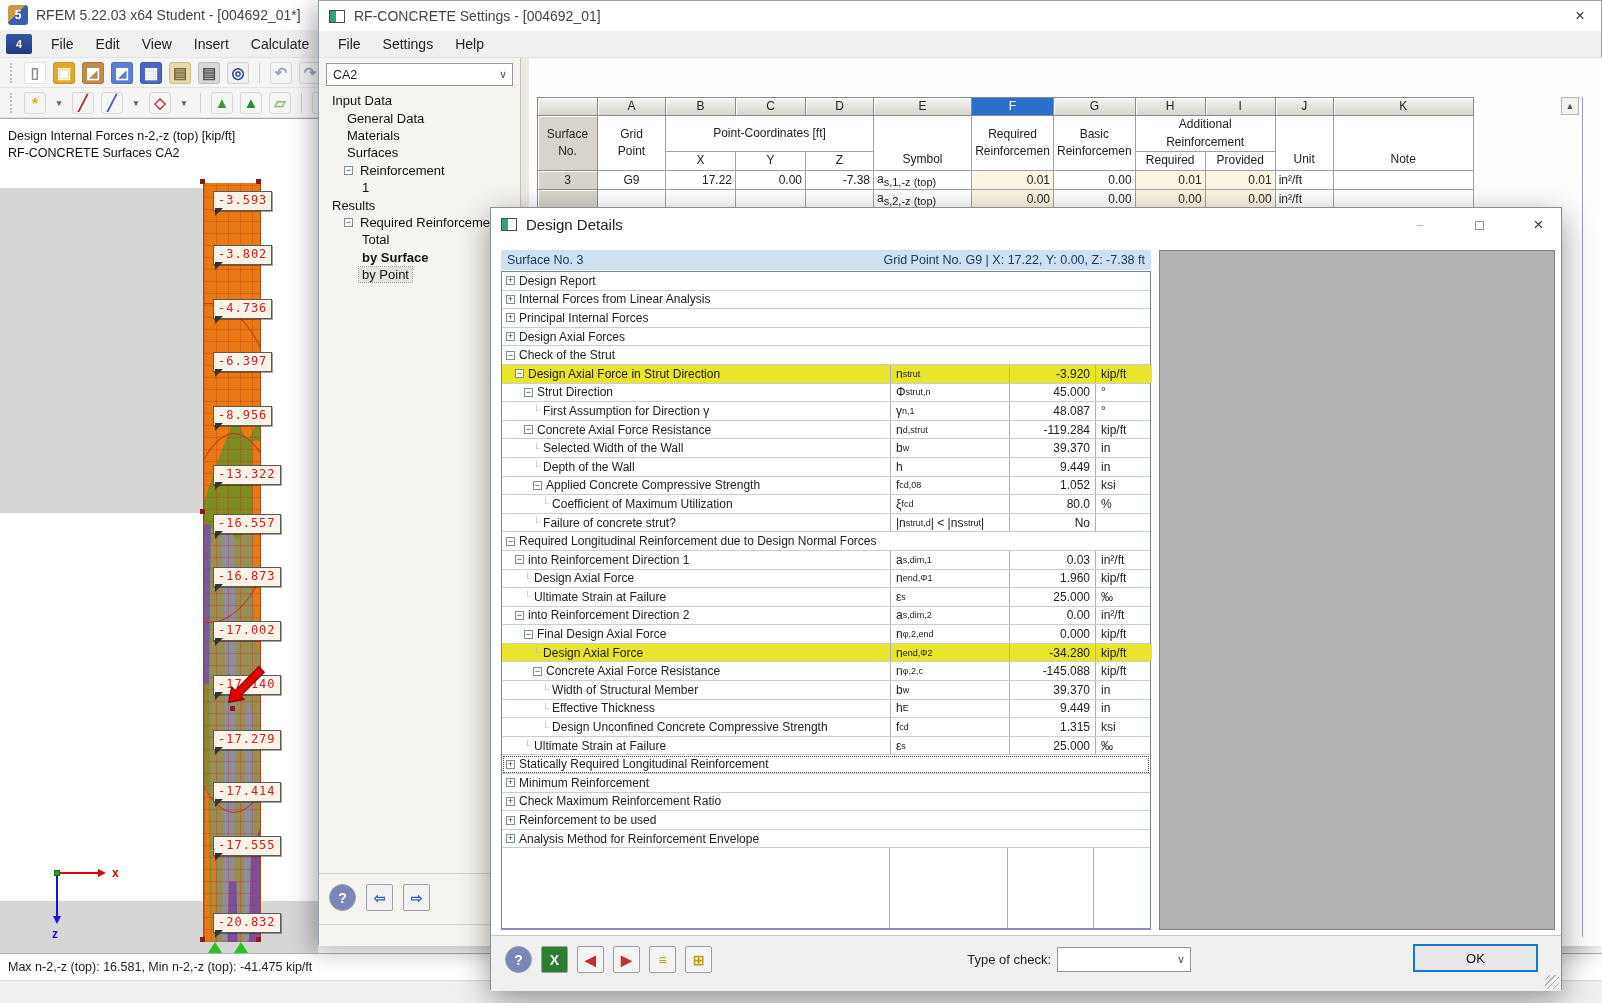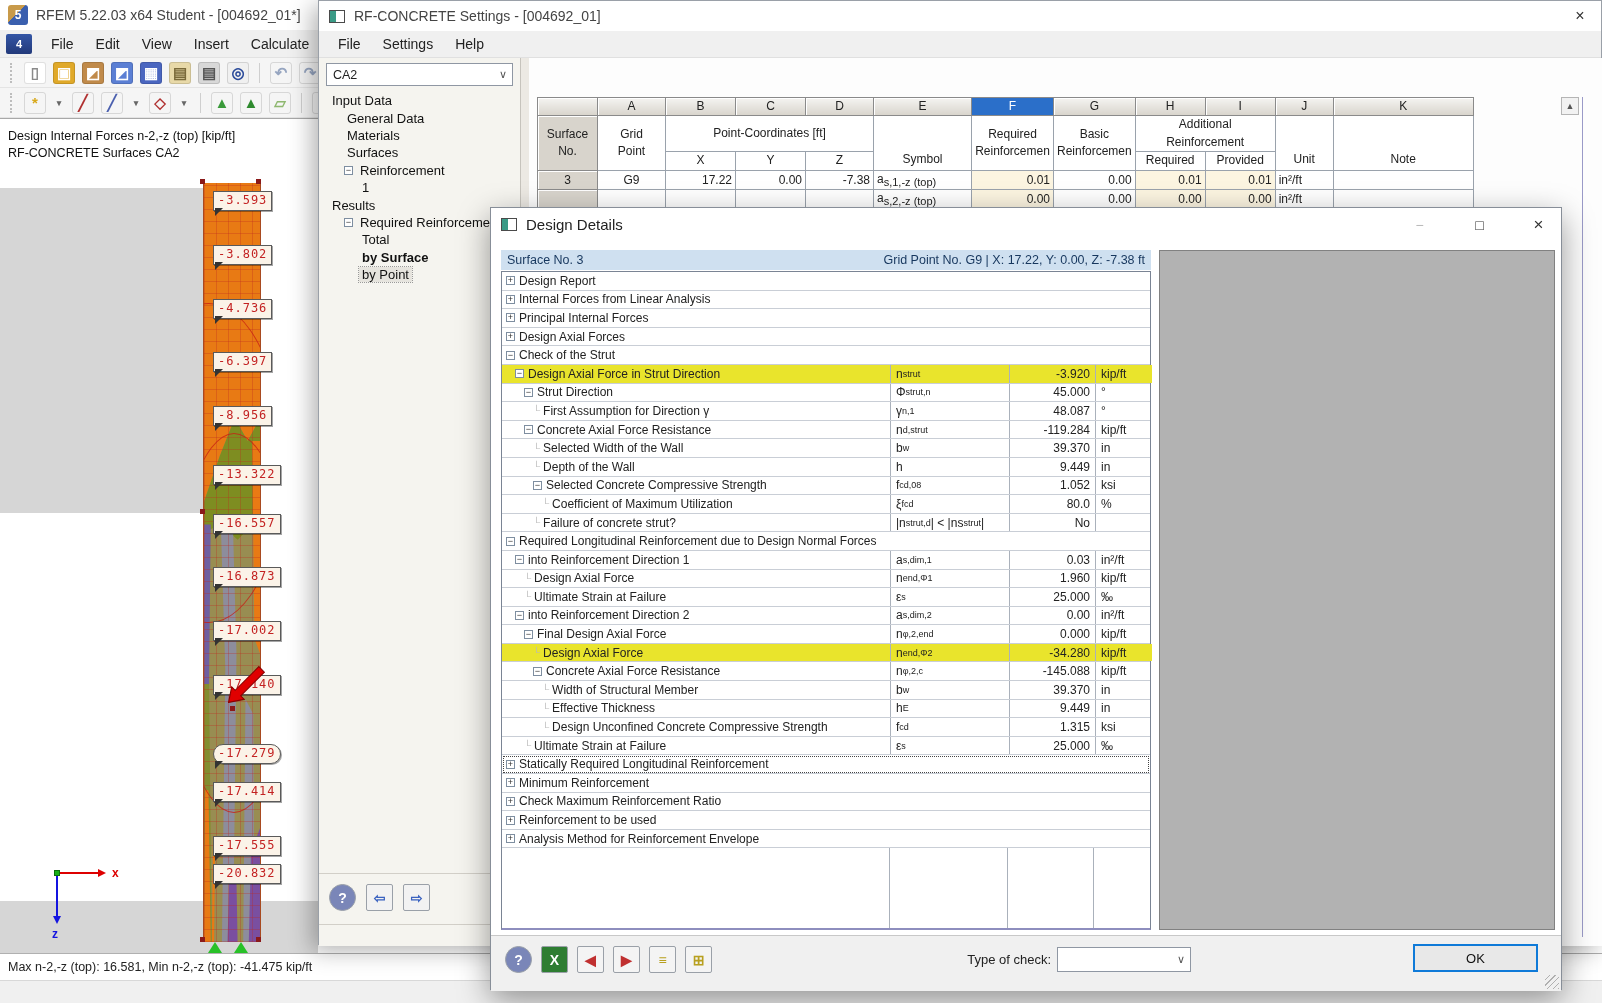--- a/index.html
+++ b/index.html
@@ -217,24 +217,24 @@
         <div class="vlabel" style="top: 72px;">-3.593</div>
         <div class="vlabel" style="top: 125.77px;">-3.802</div>
         <div class="vlabel" style="top: 179.54px;">-4.736</div>
         <div class="vlabel" style="top: 233.31px;">-6.397</div>
         <div class="vlabel" style="top: 287.08px;">-8.956</div>
         <div class="vlabel" style="top: 346px;">-13.322</div>
         <div class="vlabel" style="top: 394.62px;">-16.557</div>
         <div class="vlabel" style="top: 448.39px;">-16.873</div>
         <div class="vlabel" style="top: 502.16px;">-17.002</div>
         <div class="vlabel" style="top: 555.93px;">-17.140</div>
-        <div class="vlabel" style="top: 625px; border-radius: 10px;">-17.279</div>
+        <div class="vlabel" style="top: 611px;">-17.279</div>
         <div class="vlabel" style="top: 663.47px;">-17.414</div>
         <div class="vlabel" style="top: 717.24px;">-17.555</div>
-        <div class="vlabel" style="top: 745px;">-20.832</div>
+        <div class="vlabel" style="top: 794px;">-20.832</div>
       </div>
 
     <svg class="cursor-arrow" style="left:222px;top:546px" width="44" height="44" viewBox="0 0 40 40">
       <polygon points="6,34 20.2,31.2 17,28 38.5,6.5 33.5,1.5 12,23 8.8,19.8" fill="#e00000" stroke="#8a0000" stroke-width="1"></polygon>
     </svg>
     <div class="marker" style="left:230px;top:587px"></div>
 
     <div class="marker" style="left:200px;top:60px"></div>
     <div class="marker" style="left:256px;top:60px"></div>
     <div class="marker" style="left:200px;top:390px"></div>
@@ -522,21 +522,21 @@
           <span class="elbow">└</span>
           <span>Depth of the Wall</span>
         </div>
         <div class="dsym">h</div>
         <div class="dval">9.449</div>
         <div class="dunit">in</div>
       </div>
       <div class="drow">
         <div class="dname w" style="padding-left: 31px;">
           <span class="ebox">−</span>
-          <span>Selected Concrete Compressive Strength</span>
+          <span>Applied Concrete Compressive Strength</span>
         </div>
         <div class="dsym">f<sub>cd,08</sub></div>
         <div class="dval">1.052</div>
         <div class="dunit">ksi</div>
       </div>
       <div class="drow">
         <div class="dname w" style="padding-left: 40px;">
           <span class="elbow">└</span>
           <span>Coefficient of Maximum Utilization</span>
         </div>

